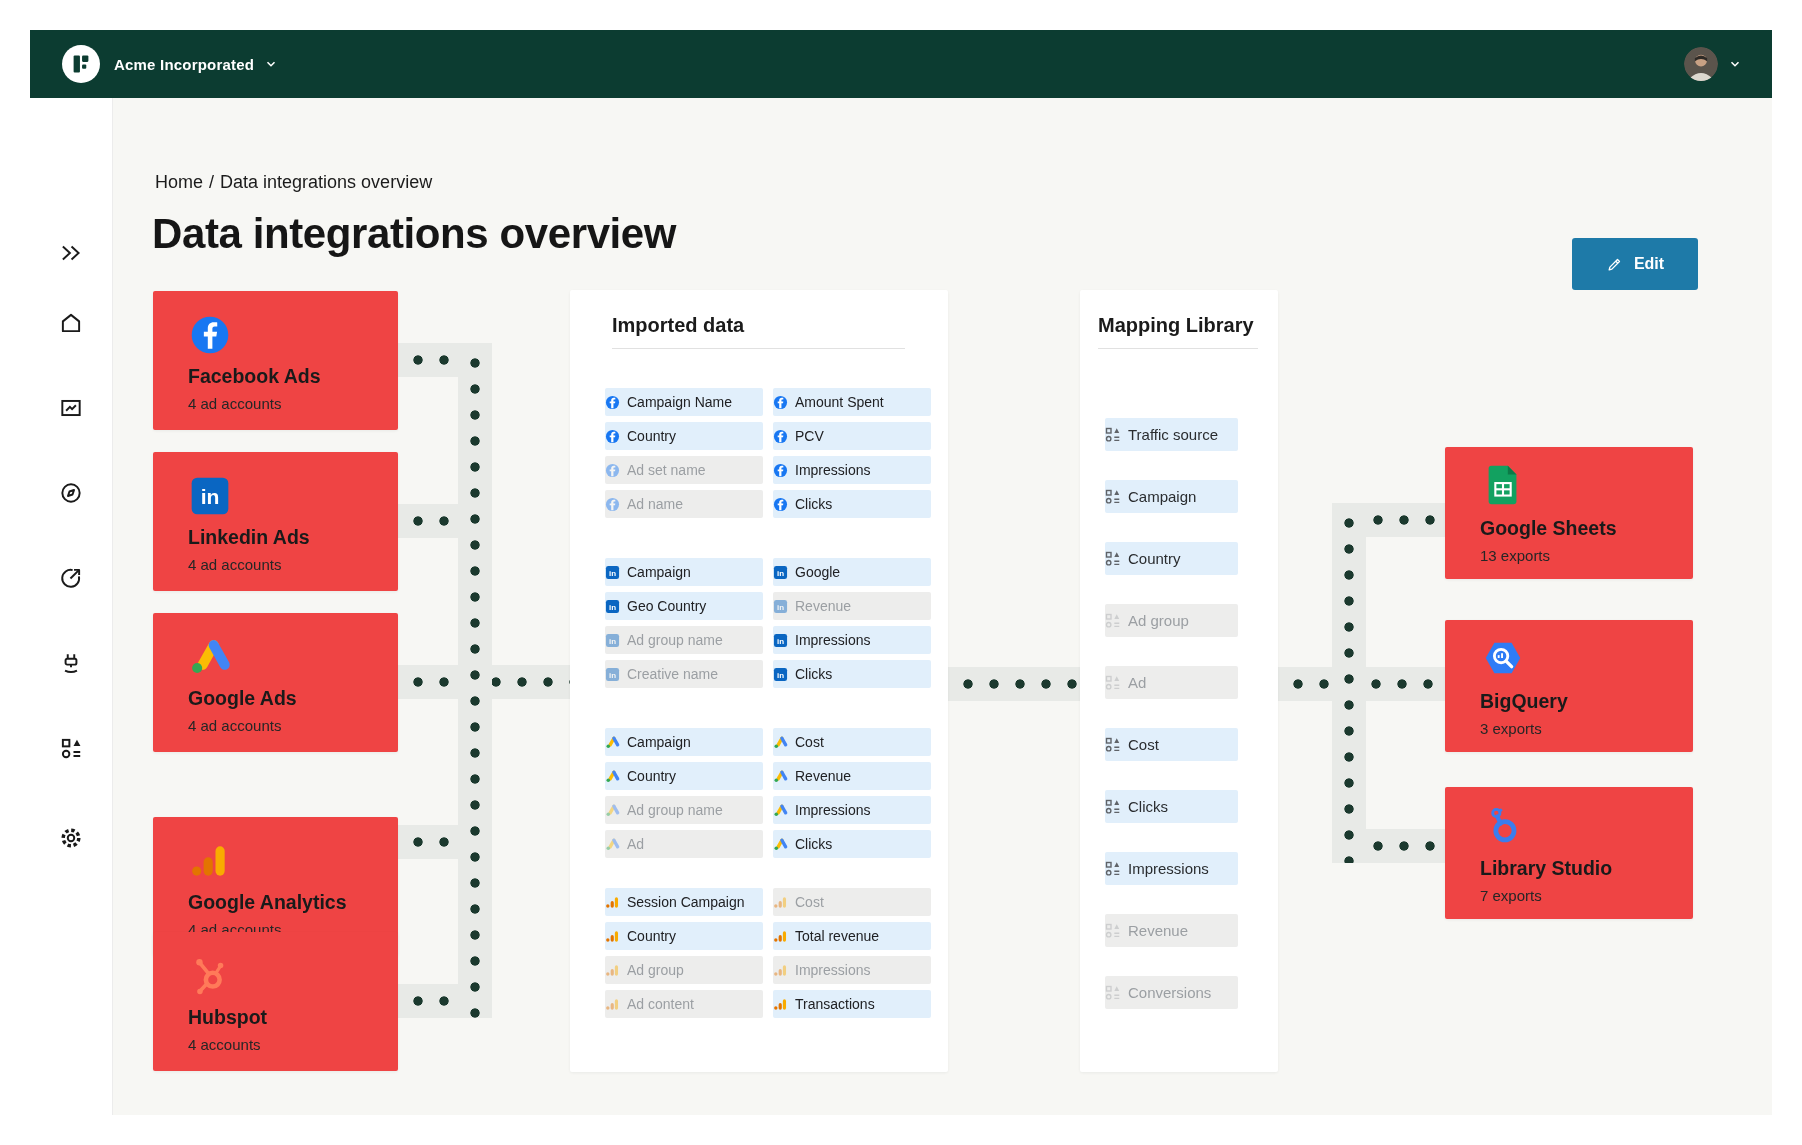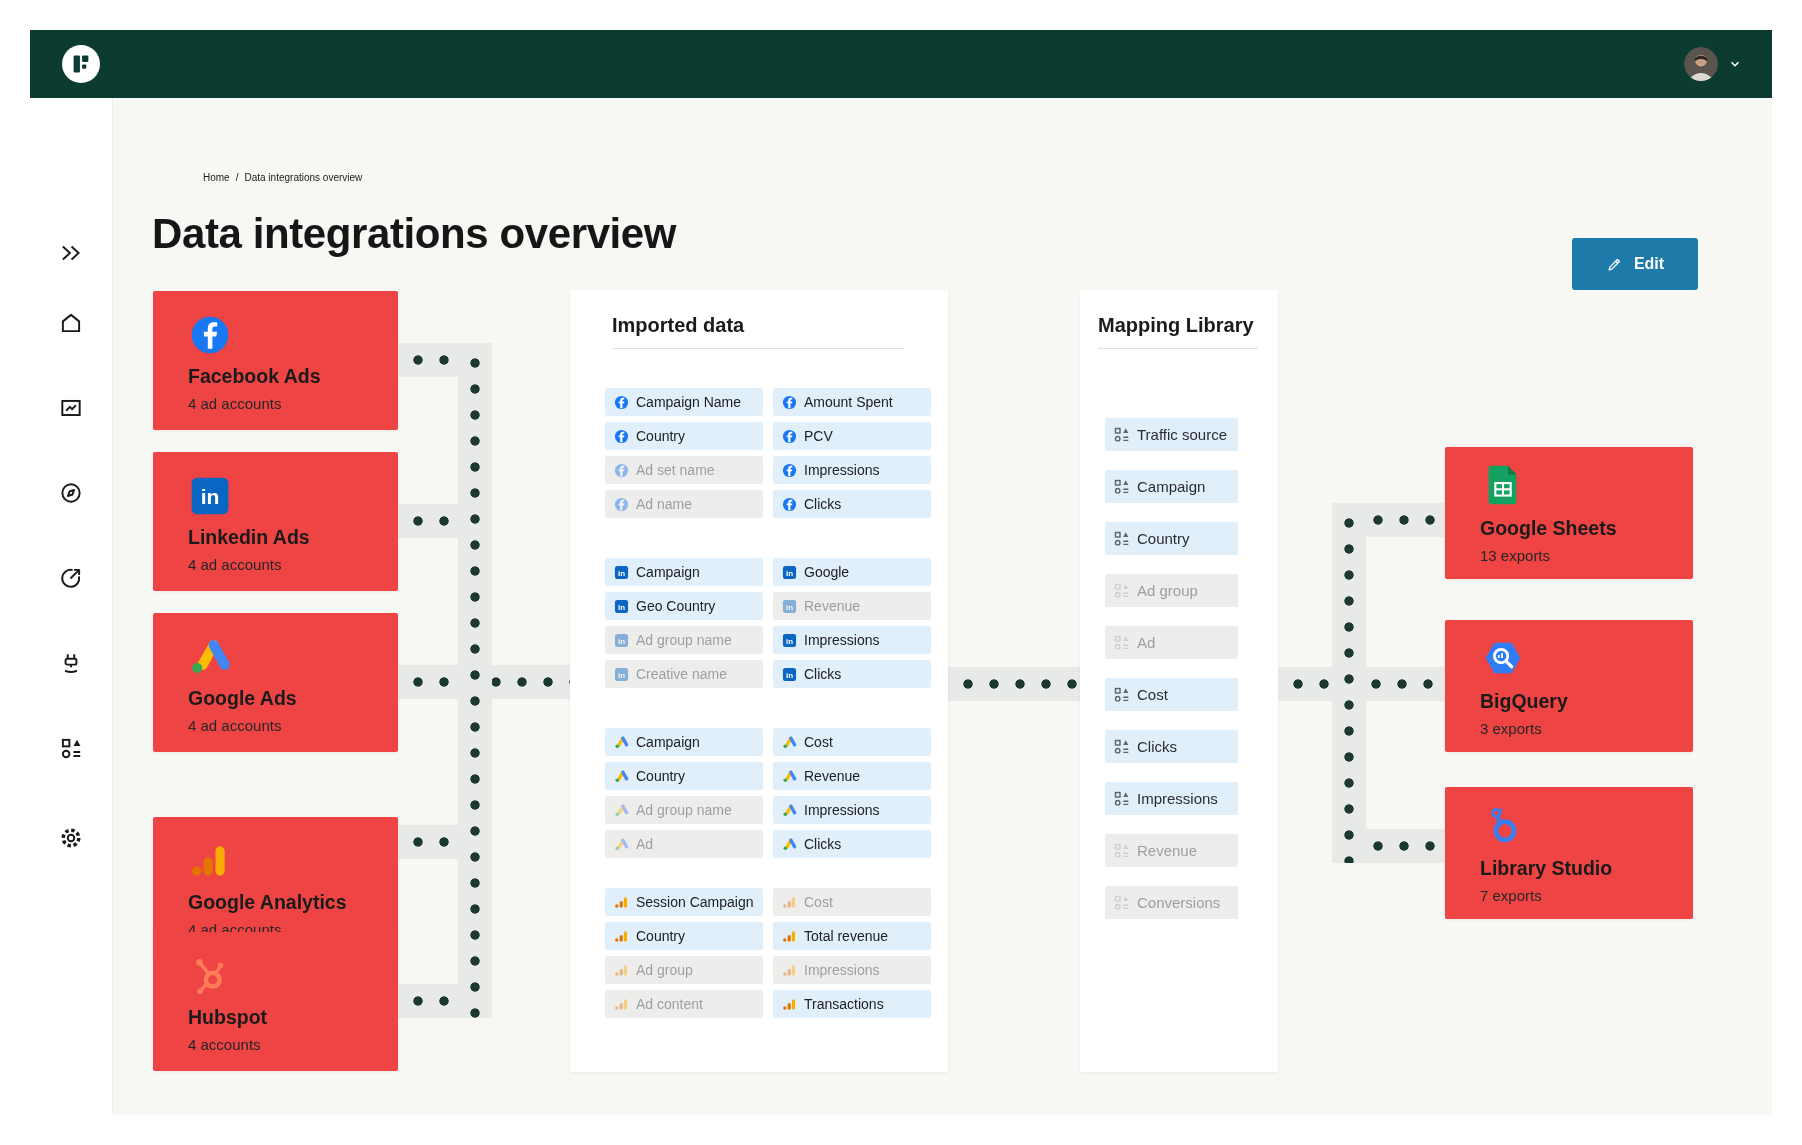--- a/index.html
+++ b/index.html
@@ -14,21 +14,21 @@
   .chev{width:14px;height:14px;display:inline-block;}
   .account{position:absolute;right:30px;top:0;height:68px;display:flex;align-items:center;gap:10px;cursor:pointer;}
   .avatar{width:34px;height:34px;border-radius:50%;overflow:hidden;display:block;}
 
   
   .sidebar{position:absolute;left:30px;top:98px;width:82px;height:1017px;background:#fff;border-right:1px solid #ececec;}
   .side-ic{position:absolute;left:50%;transform:translateX(-50%);width:26px;height:26px;cursor:pointer;}
 
   
   .content-bg{position:absolute;left:112px;top:98px;width:1660px;height:1017px;background:#f7f7f4;}
-  .breadcrumb{position:absolute;left:155px;top:172px;font-size:10px;color:#1b1b1b;margin-left:48px;}
+  .breadcrumb{position:absolute;left:155px;top:172px;font-size:18px;color:#1b1b1b;}
   .breadcrumb .sep{margin:0 6px;}
   h1.pagetitle{position:absolute;left:152px;top:210px;margin:0;font-size:42px;font-weight:700;letter-spacing:-.4px;color:#161616;}
   .edit-btn{position:absolute;left:1572px;top:238px;width:126px;height:52px;background:#1e7aa8;color:#fff;border:none;border-radius:3px;font-size:16px;font-weight:700;display:flex;align-items:center;justify-content:center;gap:11px;cursor:pointer;font-family:inherit;}
   .edit-btn svg{width:17px;height:17px;}
 
   
   .band{position:absolute;background:#e8eae7;}
   .band.h{height:34px;background-image:radial-gradient(circle,#1b392e 4.3px,rgba(0,0,0,0) 5px);background-size:26px 34px;background-repeat:repeat-x;background-position:7px 50%;}
   .band.v{width:34px;background-image:radial-gradient(circle,#1b392e 4.3px,rgba(0,0,0,0) 5px);background-size:34px 26px;background-repeat:repeat-y;background-position:50% 7px;}
 
@@ -52,26 +52,26 @@
   .panel .ptitle{position:absolute;font-size:20px;font-weight:700;color:#1b1b1b;top:24px;}
   .panel .pline{position:absolute;height:1px;background:#e1e1e1;top:58px;}
   #importedPanel .ptitle{left:42px;}
   #importedPanel .pline{left:42px;width:293px;}
   #mappingPanel .ptitle{left:18px;}
   #mappingPanel .pline{left:18px;width:160px;}
 
   .chip-group{position:absolute;left:35px;width:326px;display:grid;grid-template-columns:158px 158px;column-gap:10px;row-gap:6px;}
   .chip-group[data-group="0"]{top:98px}.chip-group[data-group="1"]{top:268px}.chip-group[data-group="2"]{top:438px}.chip-group[data-group="3"]{top:598px}
 
-  .chip{height:28px;border-radius:2px;background:#e1effb;display:flex;align-items:center;gap:7px;padding:0 9px;box-sizing:border-box;font-size:14px;color:#202124;cursor:pointer;white-space:nowrap;overflow:hidden;}
+  .chip{height:28px;border-radius:2px;background:#e1effb;display:flex;align-items:center;gap:7px;padding:0 0;box-sizing:border-box;font-size:14px;color:#202124;cursor:pointer;white-space:nowrap;overflow:hidden;}
   .chip .ci{width:15px;height:15px;flex:0 0 auto;display:block;}
   .chip.off{background:#ededec;color:#9b9fa3;}
   .chip.off .ci{opacity:.45;}
 
-  #mapChips{position:absolute;left:25px;top:128px;display:flex;flex-direction:column;gap:19px;}
+  #mapChips{position:absolute;left:25px;top:128px;display:flex;flex-direction:column;gap:29px;}
   #mapChips .chip{width:133px;height:33px;font-size:15px;color:#2a2d30;}
   #mapChips .chip .ci{width:16px;height:16px;}
   #mapChips .chip.off{color:#9b9fa3;}
   .mapglyph{color:#5f6368;}
   .chip.off .mapglyph{color:#a7aaad;}
 </style>
 </head>
 <body>
 
 <div class="frame">
@@ -94,20 +94,28 @@
     <span class="logo">
       <svg viewBox="0 0 36 36" width="38" height="38">
           <circle cx="18" cy="18" r="18" fill="#fff"></circle>
           <g fill="#0c3c31">
             <rect x="11" y="10" width="6" height="16" rx="1"></rect>
             <rect x="19" y="10" width="6" height="6" rx="1"></rect>
             <rect x="19" y="18.5" width="4" height="4" rx="1"></rect>
           </g>
         </svg>
     </span>
+    <div class="org">
+      <span class="orgname">Acme Incorporated</span>
+      <span class="chev">
+        <svg viewBox="0 0 16 16" width="14" height="14" fill="none" stroke="#fff" stroke-width="1.8">
+            <path d="M4 6 L8 10 L12 6"></path>
+          </svg>
+      </span>
+    </div>
     <div class="account">
       <span class="avatar">
         <svg viewBox="0 0 36 36" width="34" height="34">
             <circle cx="18" cy="18" r="18" fill="#5b544c"></circle>
             <path d="M6 33 Q18 22 30 33 L30 36 H6 Z" fill="#ddd8cf"></path>
             <circle cx="18" cy="14.5" r="6.2" fill="#c9a184"></circle>
             <path d="M11.5 12 q6.5 -6 13 0 l0 3 q-6.5 -4.5 -13 0 Z" fill="#2e2a26"></path>
           </svg>
       </span>
       <span class="chev">

